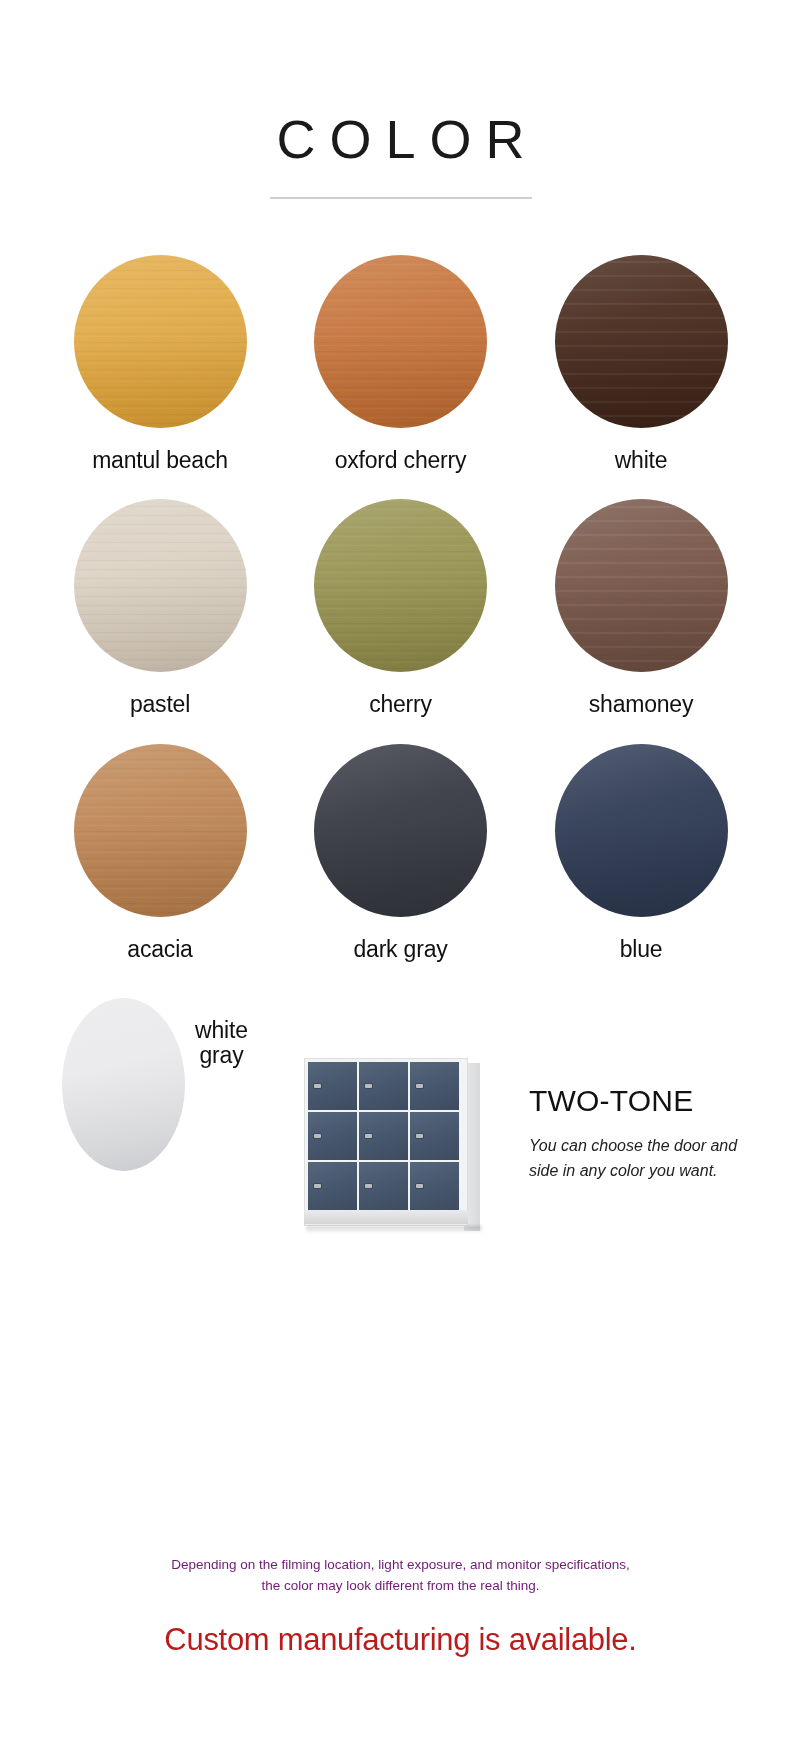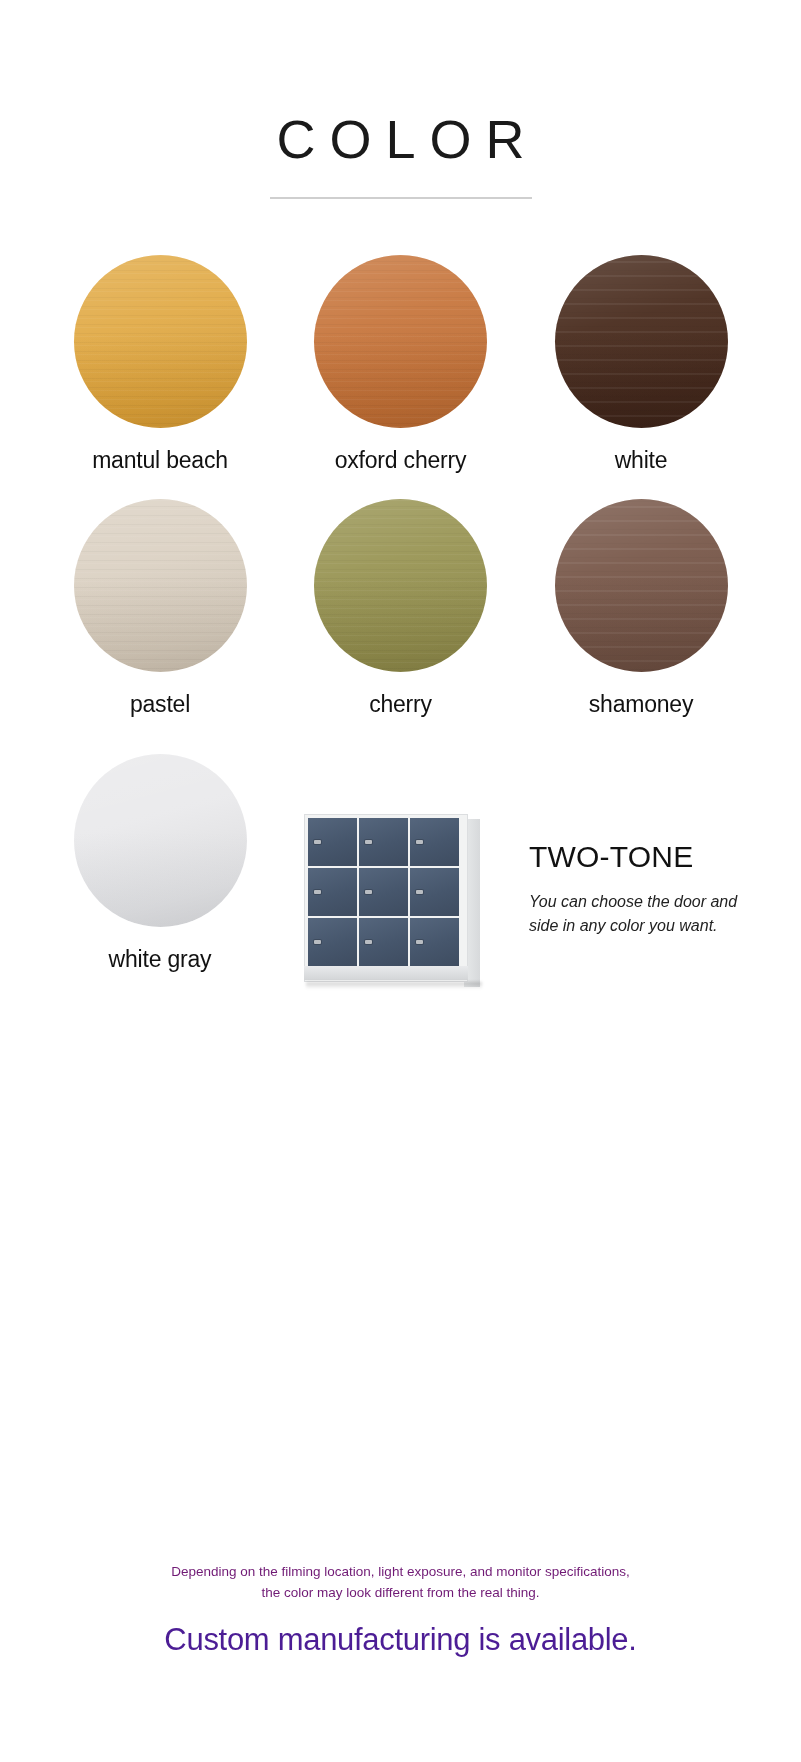--- a/index.html
+++ b/index.html
@@ -125,22 +125,21 @@
   .bottom-row {
     margin-top: 36px;
     padding: 0 62px;
     display: flex;
     align-items: flex-start;
     justify-content: space-between;
   }
   .bottom-left {
     width: 196px;
     display: flex;
-    flex-direction: column;
-    align-items: center;
+    flex-direction: row;
   }
   .locker-col {
     width: 210px;
     display: flex;
     justify-content: center;
     padding-top: 60px;
   }
 
   
   .locker {
@@ -236,23 +235,23 @@
     bottom: 104px;
     text-align: center;
     padding: 0 60px;
   }
   .disclaimer {
     font-size: 13.5px;
     line-height: 1.6;
     color: #701a75;
   }
   .custom-line {
-    margin-top: 18px;
+    margin-top: 25px;
     font-size: 31px;
-    color: #4c1d95;
+    color: #b91c1c;
     letter-spacing: -0.3px;
   }
 </style>
 </head>
 <body>
 
 <div class="page">
 
   <div class="title-block">
     <div class="title">COLOR</div>
@@ -314,20 +313,49 @@
         <div class="swatch" style="background: linear-gradient(rgb(122, 90, 76) 0%, rgb(122, 90, 76) 45%, rgb(107, 77, 64) 100%);">
           <div class="grainwrap">
               <div class="grain grain-soft"></div>
             </div>
           <div class="sheen"></div>
         </div>
         <div class="label">shamoney</div>
       </div>
     </div>
 
+    <div class="row">
+      <div class="cell">
+        <div class="swatch" style="background: linear-gradient(rgb(192, 138, 90) 0%, rgb(192, 138, 90) 45%, rgb(179, 123, 73) 100%);">
+          <div class="grainwrap">
+              <div class="grain grain-horiz"></div>
+            </div>
+          <div class="sheen"></div>
+        </div>
+        <div class="label">acacia</div>
+      </div>
+      <div class="cell">
+        <div class="swatch" style="background: linear-gradient(rgb(58, 61, 70) 0%, rgb(58, 61, 70) 45%, rgb(51, 54, 62) 100%);">
+          <div class="grainwrap">
+              <div class="grain grain-none"></div>
+            </div>
+          <div class="sheen"></div>
+        </div>
+        <div class="label">dark gray</div>
+      </div>
+      <div class="cell">
+        <div class="swatch" style="background: linear-gradient(rgb(51, 63, 88) 0%, rgb(51, 63, 88) 45%, rgb(44, 55, 77) 100%);">
+          <div class="grainwrap">
+              <div class="grain grain-none"></div>
+            </div>
+          <div class="sheen"></div>
+        </div>
+        <div class="label">blue</div>
+      </div>
+    </div>
 
   </div>
 
   <div class="bottom-row">
 
     <div class="bottom-left">
       <div class="swatch" style="background: linear-gradient(rgb(234, 234, 236) 0%, rgb(234, 234, 236) 45%, rgb(224, 225, 228) 100%);">
         <div class="grainwrap">
             <div class="grain grain-none"></div>
           </div>

